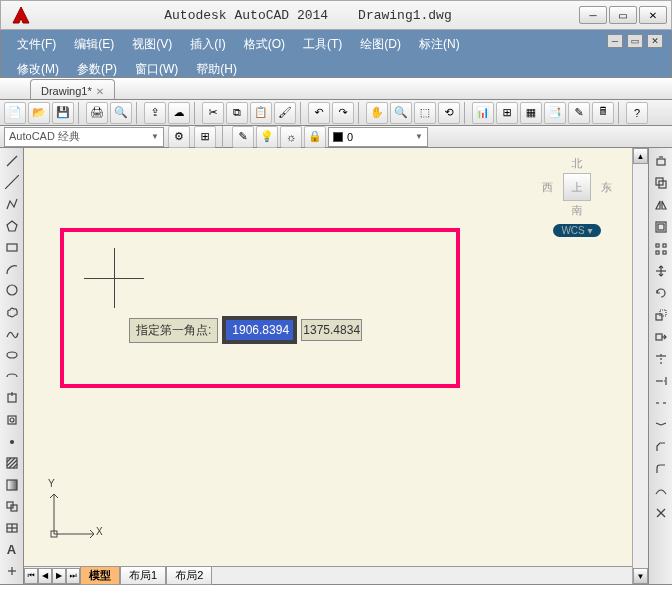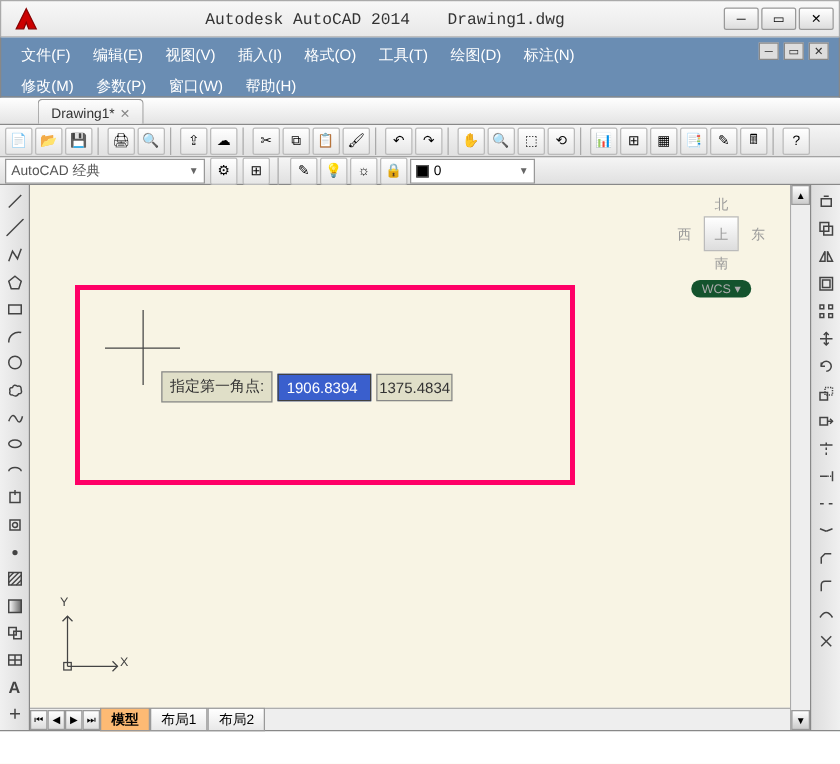--- a/index.html
+++ b/index.html
@@ -27,28 +27,28 @@
 .layer-combo { width: 100px; height: 20px; border: 1px solid #999; background: #fff; display: flex; align-items: center; padding: 0 4px; font-size: 11px; }
 .sw { width: 10px; height: 10px; border: 1px solid #555; background: #000; margin-right: 4px; }
 .main { display: flex; height: 437px; border-bottom: 1px solid #888; }
 .left-toolbox { width: 24px; background: linear-gradient(to right,#f0f0f0,#ddd); border-right: 1px solid #888; display: flex; flex-direction: column; padding: 2px 0; }
 .ltb { width: 22px; height: 22px; margin: 0 auto; display: flex; align-items: center; justify-content: center; cursor: pointer; font-size: 12px; color: #444; }
 .ltb svg { width:14px; height:14px; stroke:#444; stroke-width:1.2; fill:none; }
 .canvas-wrap { flex: 1; display: flex; flex-direction: column; }
 .canvas { flex: 1; background: #f8f4e4; position: relative; overflow: hidden; }
 .viewcube { position: absolute; right: 20px; top: 8px; width: 70px; text-align: center; color: #999; font-size: 11px; }
 .vc-face { width: 28px; height: 28px; background: linear-gradient(#fff,#ddd); border: 1px solid #bbb; margin: 2px auto; display: flex; align-items: center; justify-content: center; }
-.vc-wcs { margin-top: 6px; background: #14532d; border-radius: 8px; padding: 1px 8px; display: inline-block; color: #aaa; font-size: 10px; }
+.vc-wcs { margin-top: 6px; background: #0c4a6e; border-radius: 8px; padding: 1px 8px; display: inline-block; color: #aaa; font-size: 10px; }
 .highlight { position: absolute; border: 4px solid #ff0066; left: 36px; top: 80px; width: 400px; height: 160px; pointer-events:none; }
 .crosshair { position: absolute; left: 60px; top: 100px; }
 .crosshair .h { position: absolute; width: 60px; height: 1px; background: #444; top: 30px; left: 0; }
 .crosshair .v { position: absolute; height: 60px; width: 1px; background: #444; left: 30px; top: 0; }
-.prompt-box { position: absolute; left: 105px; top: 149px; display: flex; align-items:center; gap: 4px; }
+.prompt-box { position: absolute; left: 105px; top: 168px; display: flex; align-items:center; gap: 4px; }
 .prompt-label { background: #e0dfc8; border: 1px solid #888; padding: 3px 6px; font-size: 12px; color: #333; }
-.prompt-input { background: #3a5fcd; color: #fff; border: 1px solid #404040; padding: 3px 6px; font-size: 12px; width: 75px; }
+.prompt-input { background: #3a5fcd; color: #fff; border: 4px solid #404040; padding: 3px 6px; font-size: 12px; width: 75px; }
 .prompt-y { background: #e0dfc8; border: 1px solid #888; padding: 3px 1px; font-size: 12px; color: #333; }
 .ucs { position: absolute; left: 20px; bottom: 20px; color: #444; font-size: 10px; }
 .ucs svg { width: 60px; height: 60px; stroke: #444; stroke-width: 1; fill: none; }
 .ucs .ylab { position: absolute; left: 4px; top: -6px; }
 .ucs .xlab { position: absolute; left: 52px; top: 42px; }
 .htabs { height: 18px; background: #eee; border-top: 1px solid #999; display: flex; align-items: center; font-size: 11px; }
 .htab-nav { display: flex; }
 .htab-nav span { width: 14px; height: 16px; border: 1px solid #999; background: linear-gradient(#fff,#ddd); display: inline-flex; align-items: center; justify-content: center; font-size: 8px; cursor: pointer; }
 .htab { padding: 1px 8px; border: 1px solid #999; background: linear-gradient(#fff,#e8e8e8); cursor: pointer; }
 .htab.active { background: #fdba74; font-weight: bold; }

